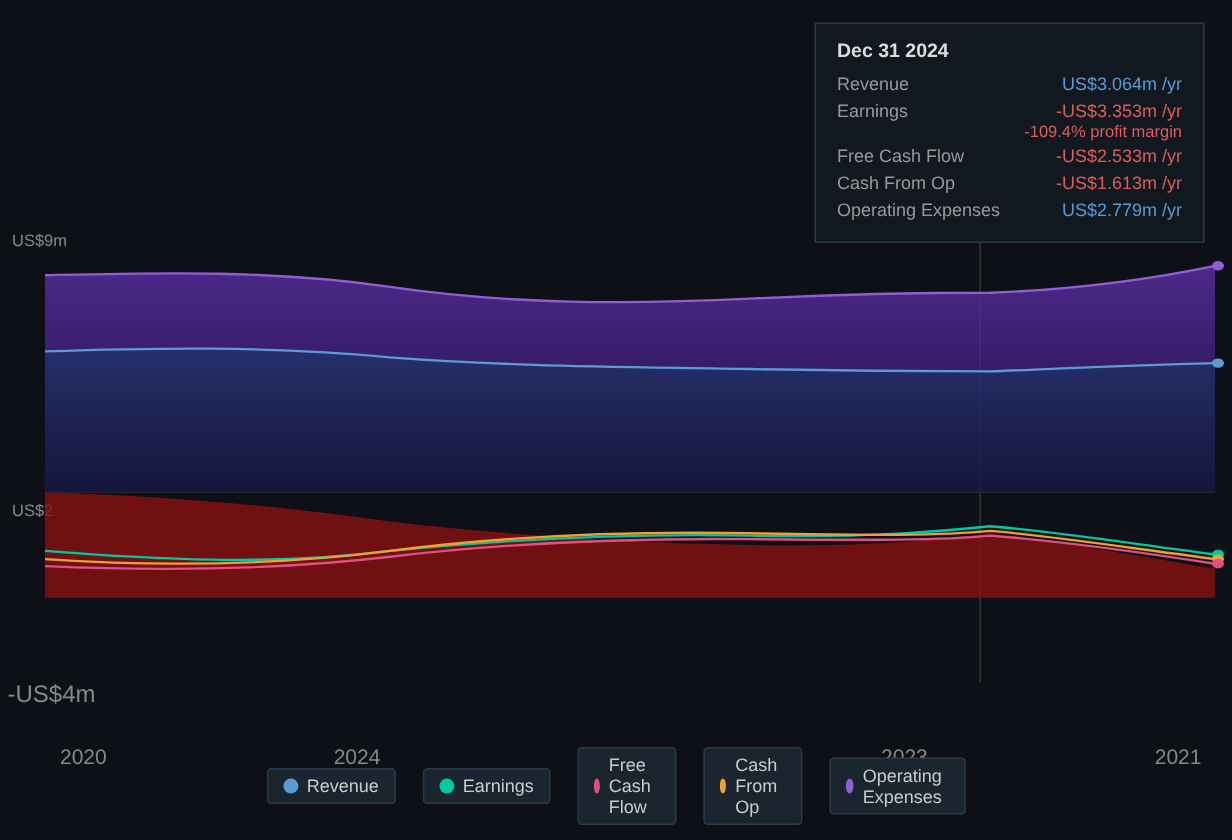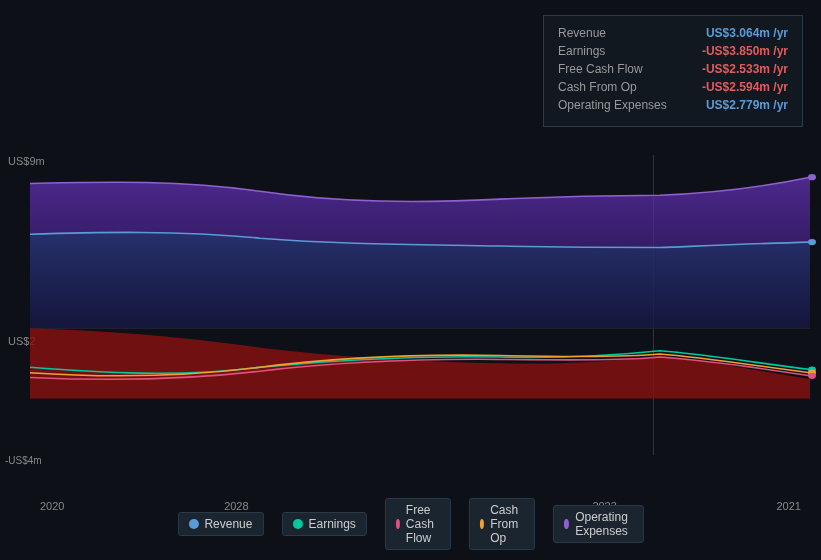--- a/index.html
+++ b/index.html
@@ -31,32 +31,32 @@
       margin-bottom: 8px;
     }
     .tooltip-row {
       display: flex;
       justify-content: space-between;
       font-size: 12px;
       margin-bottom: 4px;
       gap: 20px;
     }
     .tooltip-label { color: #999; }
-    .tooltip-value { font-weight: bold; }
+    .tooltip-value { font-weight: normal; }
     .tooltip-value.blue { color: #5b9bd5; }
     .tooltip-value.red { color: #e05c5c; }
     .tooltip-sub {
       font-size: 11px;
       color: #e05c5c;
       text-align: right;
       margin-top: -3px;
       margin-bottom: 3px;
     }
     .x-label {
-      font-size: 11px;
+      font-size: 14px;
       color: #888;
       text-align: center;
     }
 
     
     .legend {
       position: absolute;
       bottom: 10px;
       left: 50%;
       transform: translateX(-50%);
@@ -102,53 +102,55 @@
       position: absolute;
       top: 335px;
       left: 8px;
       font-size: 11px;
       color: #888;
     }
     .usn4m-label {
       position: absolute;
       top: 455px;
       left: 5px;
-      font-size: 10px;
+      font-size: 16px;
       color: #888;
     }
 
     
     .vert-line {
       position: absolute;
       top: 155px;
       left: 653px;
       width: 1px;
       height: 300px;
       background: rgba(255,255,255,0.15);
     }
   </style>
 </head>
 <body>
 
 <div class="tooltip-box">
+  <div class="tooltip-date">Dec 31 2024</div>
   <div class="tooltip-row">
     <span class="tooltip-label">Revenue</span>
     <span class="tooltip-value blue">US$3.064m /yr</span>
   </div>
   <div class="tooltip-row">
     <span class="tooltip-label">Earnings</span>
-    <span class="tooltip-value red">-US$3.850m /yr</span>
-  </div>
+    <span class="tooltip-value red">-US$3.353m /yr</span>
+  </div>
+  <div class="tooltip-sub">-109.4% profit margin</div>
   <div class="tooltip-row">
     <span class="tooltip-label">Free Cash Flow</span>
     <span class="tooltip-value red">-US$2.533m /yr</span>
   </div>
   <div class="tooltip-row">
     <span class="tooltip-label">Cash From Op</span>
-    <span class="tooltip-value red">-US$2.594m /yr</span>
+    <span class="tooltip-value red">-US$1.613m /yr</span>
   </div>
   <div class="tooltip-row">
     <span class="tooltip-label">Operating Expenses</span>
     <span class="tooltip-value blue">US$2.779m /yr</span>
   </div>
 </div>
 
 <div class="us8m-label">US$9m</div>
 <div class="us0-label">US$2</div>
 <div class="usn4m-label">-US$4m</div>
@@ -196,21 +198,21 @@
   <circle cx="812" cy="22" r="4" fill="#9060d0"></circle>
   <circle cx="812" cy="105" r="4" fill="#5b9bd5"></circle>
   <circle cx="812" cy="268" r="4" fill="#00c8a0"></circle>
   <circle cx="812" cy="272" r="4" fill="#f0a030"></circle>
   <circle cx="812" cy="276" r="4" fill="#e05080"></circle>
 
 </svg>
 
 <div style="position:absolute; bottom:48px; left:30px; right:10px; display:flex; justify-content:space-between; padding:0 10px;">
   <span class="x-label">2020</span>
-  <span class="x-label">2028</span>
+  <span class="x-label">2024</span>
   <span class="x-label">2022</span>
   <span class="x-label">2023</span>
   <span class="x-label">2021</span>
 </div>
 
 <div class="legend">
   <div class="legend-item">
     <div class="legend-dot" style="background:#5b9bd5;"></div>
     <span>Revenue</span>
   </div>

